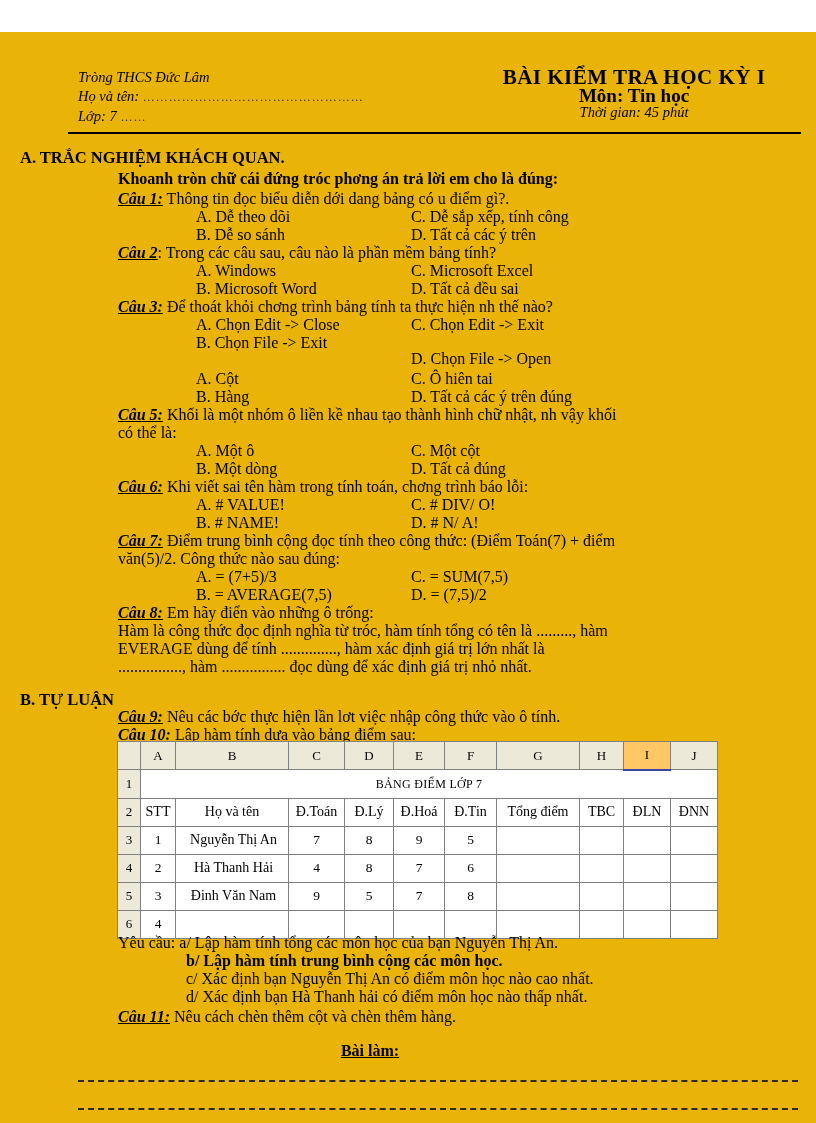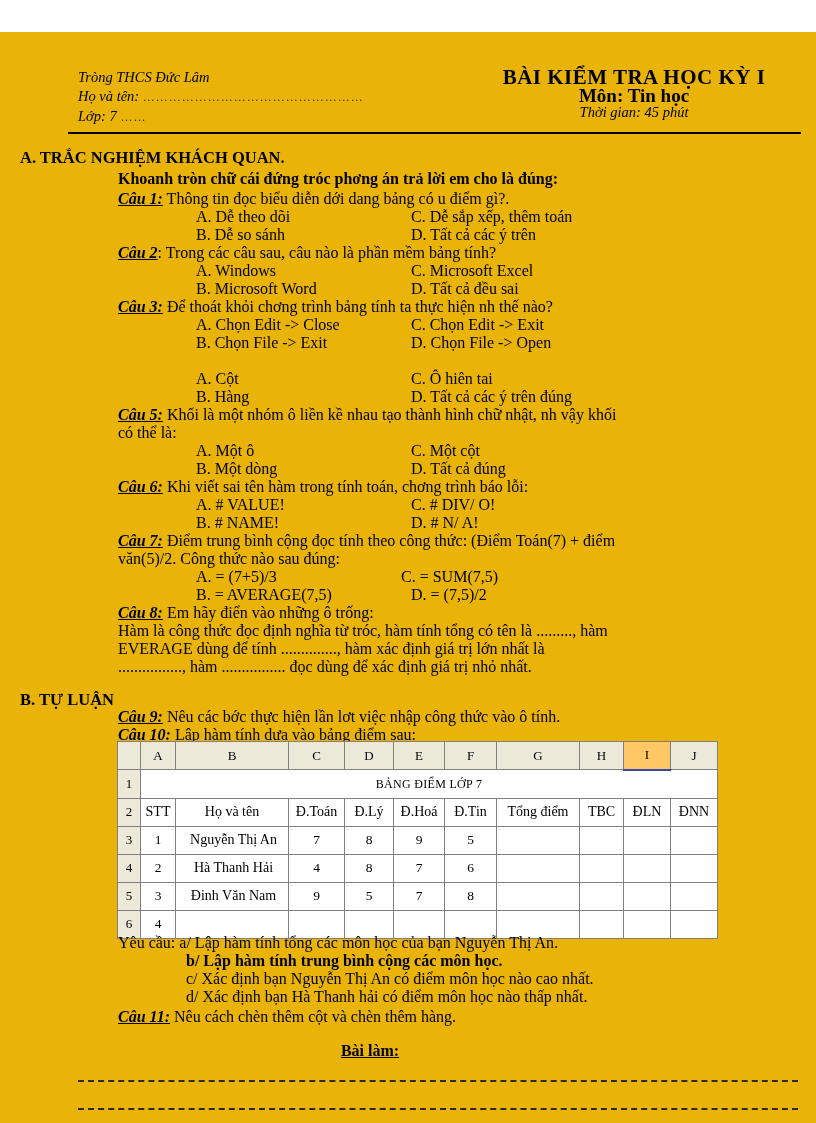--- a/index.html
+++ b/index.html
@@ -215,35 +215,35 @@
       <div class="hdr-time">Thời gian: 45 phút</div>
     </div>
   </div>
   <div class="hdr-rule"></div>
 
   <div class="sec-title" style="left:0; top:116px; width:816px;">A. TRẮC NGHIỆM KHÁCH QUAN.</div>
   <div class="lead" style="left:118px; top:138px;">Khoanh tròn chữ cái đứng tróc   phơng   án trả lời em cho là đúng:</div>
 
   <div class="qline" style="left:118px; top:158px;"><span class="qlabel">Câu 1:</span><span> Thông tin đọc   biểu diễn dới   dang bảng có u   điểm gì?.</span></div>
   <div class="opt" style="left:196px; top:176px;">A. Dễ theo dõi</div>
-  <div class="opt" style="left:411px; top:176px;">C. Dễ sắp xếp, thêm toán</div>
+  <div class="opt" style="left:411px; top:176px;">C. Dễ sắp xếp, tính công</div>
   <div class="opt" style="left:196px; top:194px;">B. Dễ so sánh</div>
   <div class="opt" style="left:411px; top:194px;">D. Tất cả các ý trên</div>
 
   <div class="qline" style="left:118px; top:212px;"><span class="qlabel">Câu 2</span><span>: Trong các câu sau, câu nào là phần mềm bảng tính?</span></div>
   <div class="opt" style="left:196px; top:230px;">A. Windows</div>
   <div class="opt" style="left:411px; top:230px;">C. Microsoft Excel</div>
   <div class="opt" style="left:196px; top:248px;">B. Microsoft Word</div>
   <div class="opt" style="left:411px; top:248px;">D. Tất cả đều sai</div>
 
   <div class="qline" style="left:118px; top:266px;"><span class="qlabel">Câu 3:</span><span> Để thoát khỏi chơng   trình bảng tính ta thực hiện nh   thế nào?</span></div>
   <div class="opt" style="left:196px; top:284px;">A. Chọn Edit -&gt; Close</div>
   <div class="opt" style="left:411px; top:284px;">C. Chọn Edit -&gt; Exit</div>
   <div class="opt" style="left:196px; top:302px;">B. Chọn File -&gt; Exit</div>
-  <div class="opt" style="left:411px; top:302px;">D. Chọn File -&gt; Open</div>
+  <div class="opt" style="left:411px; top:318px;">D. Chọn File -&gt; Open</div>
 
   <div class="opt" style="left:196px; top:338px;">A. Cột</div>
   <div class="opt" style="left:411px; top:338px;">C. Ô hiên tai</div>
   <div class="opt" style="left:196px; top:356px;">B. Hàng</div>
   <div class="opt" style="left:411px; top:356px;">D. Tất cả các ý trên đúng</div>
 
   <div class="qline" style="left:118px; top:374px;"><span class="qlabel">Câu 5:</span><span> Khối là một nhóm ô liền kề nhau tạo thành hình chữ nhật, nh   vậy khối</span></div>
   <div class="wrapline" style="left:118px; top:392px;">có thể là:</div>
   <div class="opt" style="left:196px; top:410px;">A. Một ô</div>
   <div class="opt" style="left:411px; top:410px;">C. Một cột</div>
@@ -252,21 +252,21 @@
 
   <div class="qline" style="left:118px; top:446px;"><span class="qlabel">Câu 6:</span><span> Khi viết sai tên hàm trong tính toán, chơng   trình báo lỗi:</span></div>
   <div class="opt" style="left:196px; top:464px;">A. # VALUE!</div>
   <div class="opt" style="left:411px; top:464px;">C. # DIV/ O!</div>
   <div class="opt" style="left:196px; top:482px;">B. # NAME!</div>
   <div class="opt" style="left:411px; top:482px;">D. # N/ A!</div>
 
   <div class="qline" style="left:118px; top:500px;"><span class="qlabel">Câu 7:</span><span> Điểm trung bình cộng đọc   tính theo công thức: (Điểm Toán(7) + điểm</span></div>
   <div class="wrapline" style="left:118px; top:518px;">văn(5)/2. Công thức nào sau đúng:</div>
   <div class="opt" style="left:196px; top:536px;">A. = (7+5)/3</div>
-  <div class="opt" style="left:401px; top:536px;text-align:right;">C. = SUM(7,5)</div>
+  <div class="opt" style="left:411px; top:536px;text-align:right;">C. = SUM(7,5)</div>
   <div class="opt" style="left:196px; top:554px;">B. = AVERAGE(7,5)</div>
   <div class="opt" style="left:411px; top:554px;">D. = (7,5)/2</div>
 
   <div class="qline" style="left:118px; top:572px;"><span class="qlabel">Câu 8:</span><span> Em hãy điển vào những ô trống:</span></div>
   <div class="wrapline" style="left:118px; top:590px;">Hàm là công thức đọc   định nghĩa từ tróc,   hàm tính tổng có tên là .........,   hàm</div>
   <div class="wrapline" style="left:118px; top:626px;">................,    hàm ................    đọc   dùng để xác định giá trị nhỏ nhất.</div>
   <div class="wrapline" style="left:118px; top:608px;">EVERAGE dùng để tính ..............,      hàm xác định giá trị lớn nhất là</div>
 
   <div class="sec-title" style="left:0; top:658px; width:740px;">B. TỰ LUẬN</div>
   <div class="qline" style="left:118px; top:676px;"><span class="qlabel">Câu 9:</span><span>  Nêu các bớc   thực hiện lần lơt   việc nhập công thức vào ô tính.</span></div>

